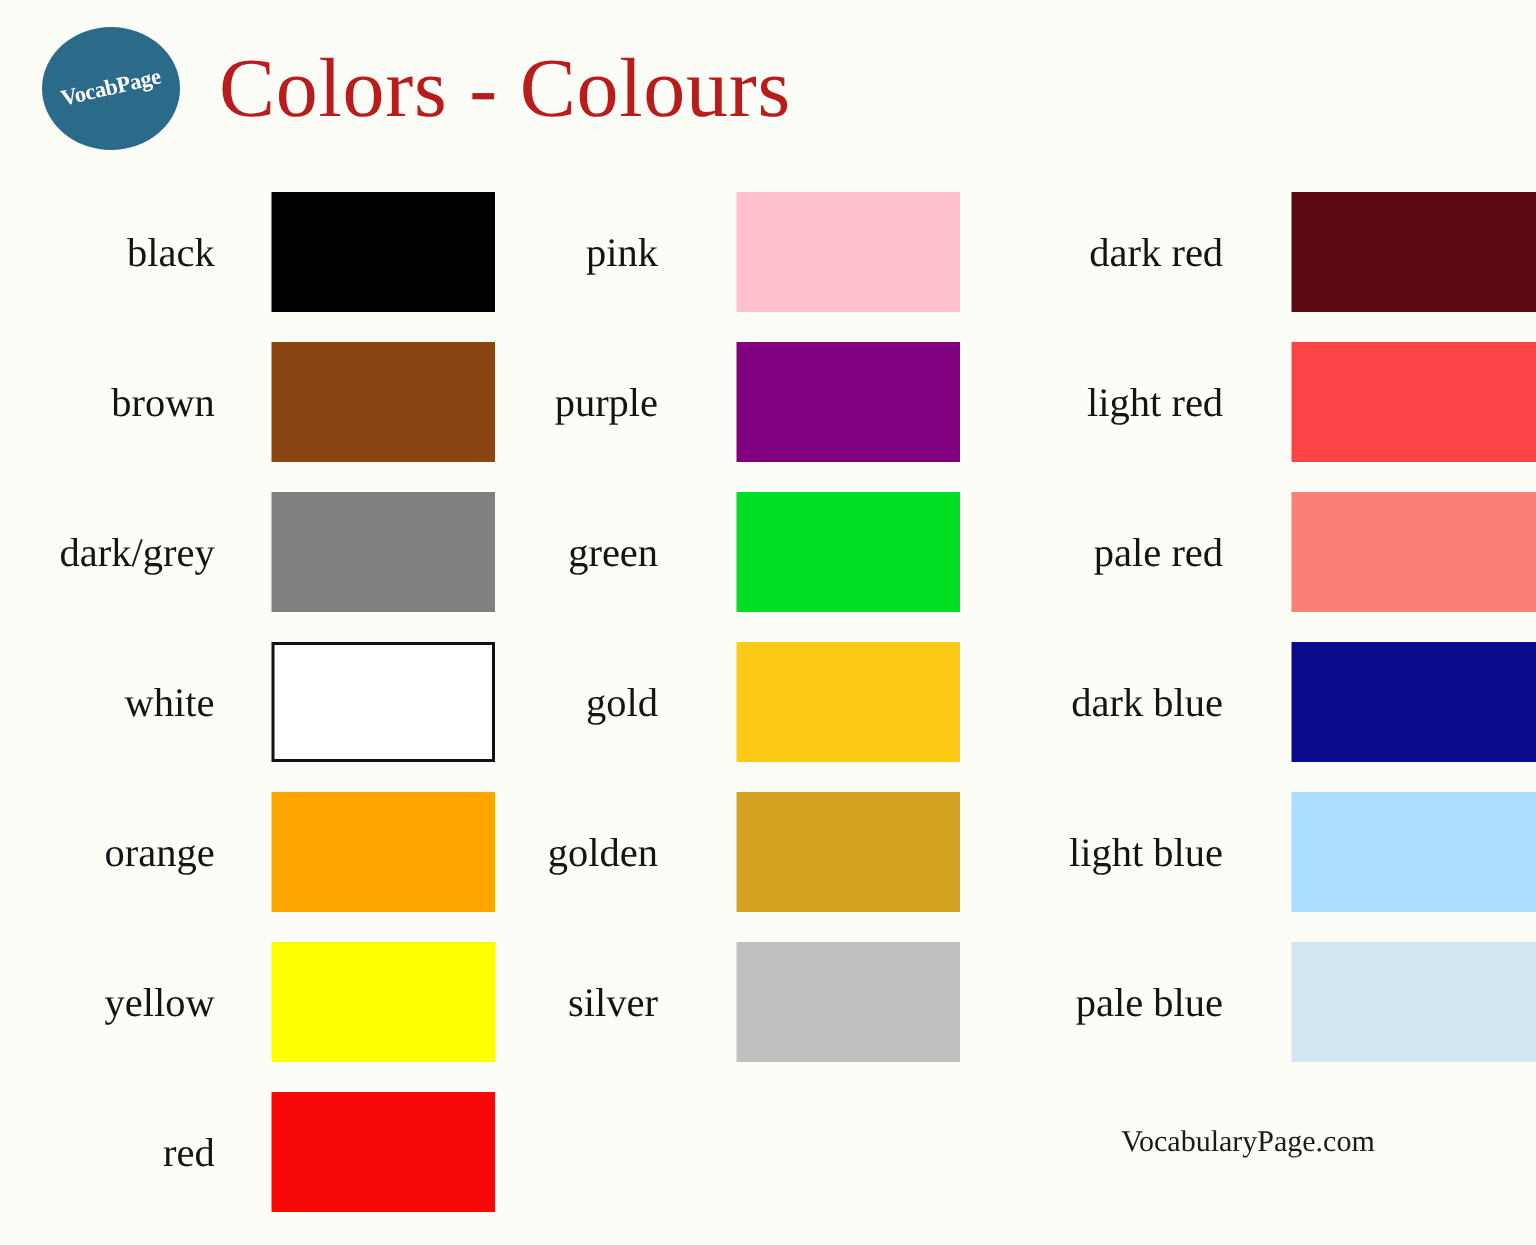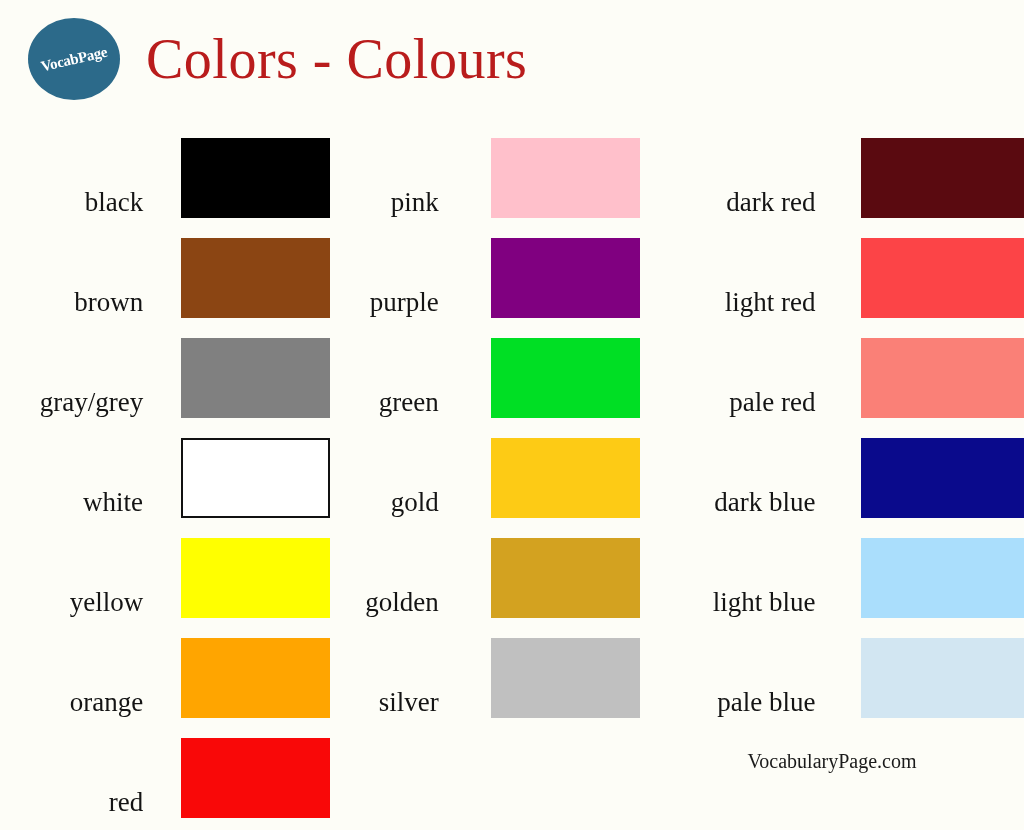--- a/index.html
+++ b/index.html
@@ -76,21 +76,21 @@
   .color-column {
     position: absolute;
     top: 0;
   }
   #column-1 { left: 0px;   width: 330px; }
   #column-2 { left: 330px; width: 310px; }
   #column-3 { left: 640px; width: 384px; }
 
   .color-row {
     display: flex;
-    align-items: flex-end;
+    align-items: center;
     height: 100px;
     gap: 28px;
   }
   .color-label {
     font-size: 27px;
     color: #141414;
     text-align: right;
     white-space: nowrap;
     font-family: "Liberation Serif", "DejaVu Serif", serif;
   }
@@ -138,36 +138,36 @@
   <div class="color-column" id="column-1">
       <div class="color-row">
         <div class="color-label">black</div>
         <div class="color-swatch" style="background: rgb(0, 0, 0);"></div>
       </div>
       <div class="color-row">
         <div class="color-label">brown</div>
         <div class="color-swatch" style="background: rgb(139, 69, 19);"></div>
       </div>
       <div class="color-row">
-        <div class="color-label">gray/grey</div>
+        <div class="color-label">dark/grey</div>
         <div class="color-swatch" style="background: rgb(128, 128, 128);"></div>
       </div>
       <div class="color-row">
         <div class="color-label">white</div>
         <div class="color-swatch swatch-bordered" style="background: rgb(255, 255, 255);"></div>
       </div>
       <div class="color-row">
+        <div class="color-label">orange</div>
+        <div class="color-swatch" style="background: rgb(255, 165, 0);"></div>
+      </div>
+      <div class="color-row">
         <div class="color-label">yellow</div>
         <div class="color-swatch" style="background: rgb(255, 255, 0);"></div>
       </div>
       <div class="color-row">
-        <div class="color-label">orange</div>
-        <div class="color-swatch" style="background: rgb(255, 165, 0);"></div>
-      </div>
-      <div class="color-row">
         <div class="color-label">red</div>
         <div class="color-swatch" style="background: rgb(249, 8, 8);"></div>
       </div>
     </div>
   <div class="color-column" id="column-2">
       <div class="color-row">
         <div class="color-label">pink</div>
         <div class="color-swatch" style="background: rgb(255, 192, 203);"></div>
       </div>
       <div class="color-row">

